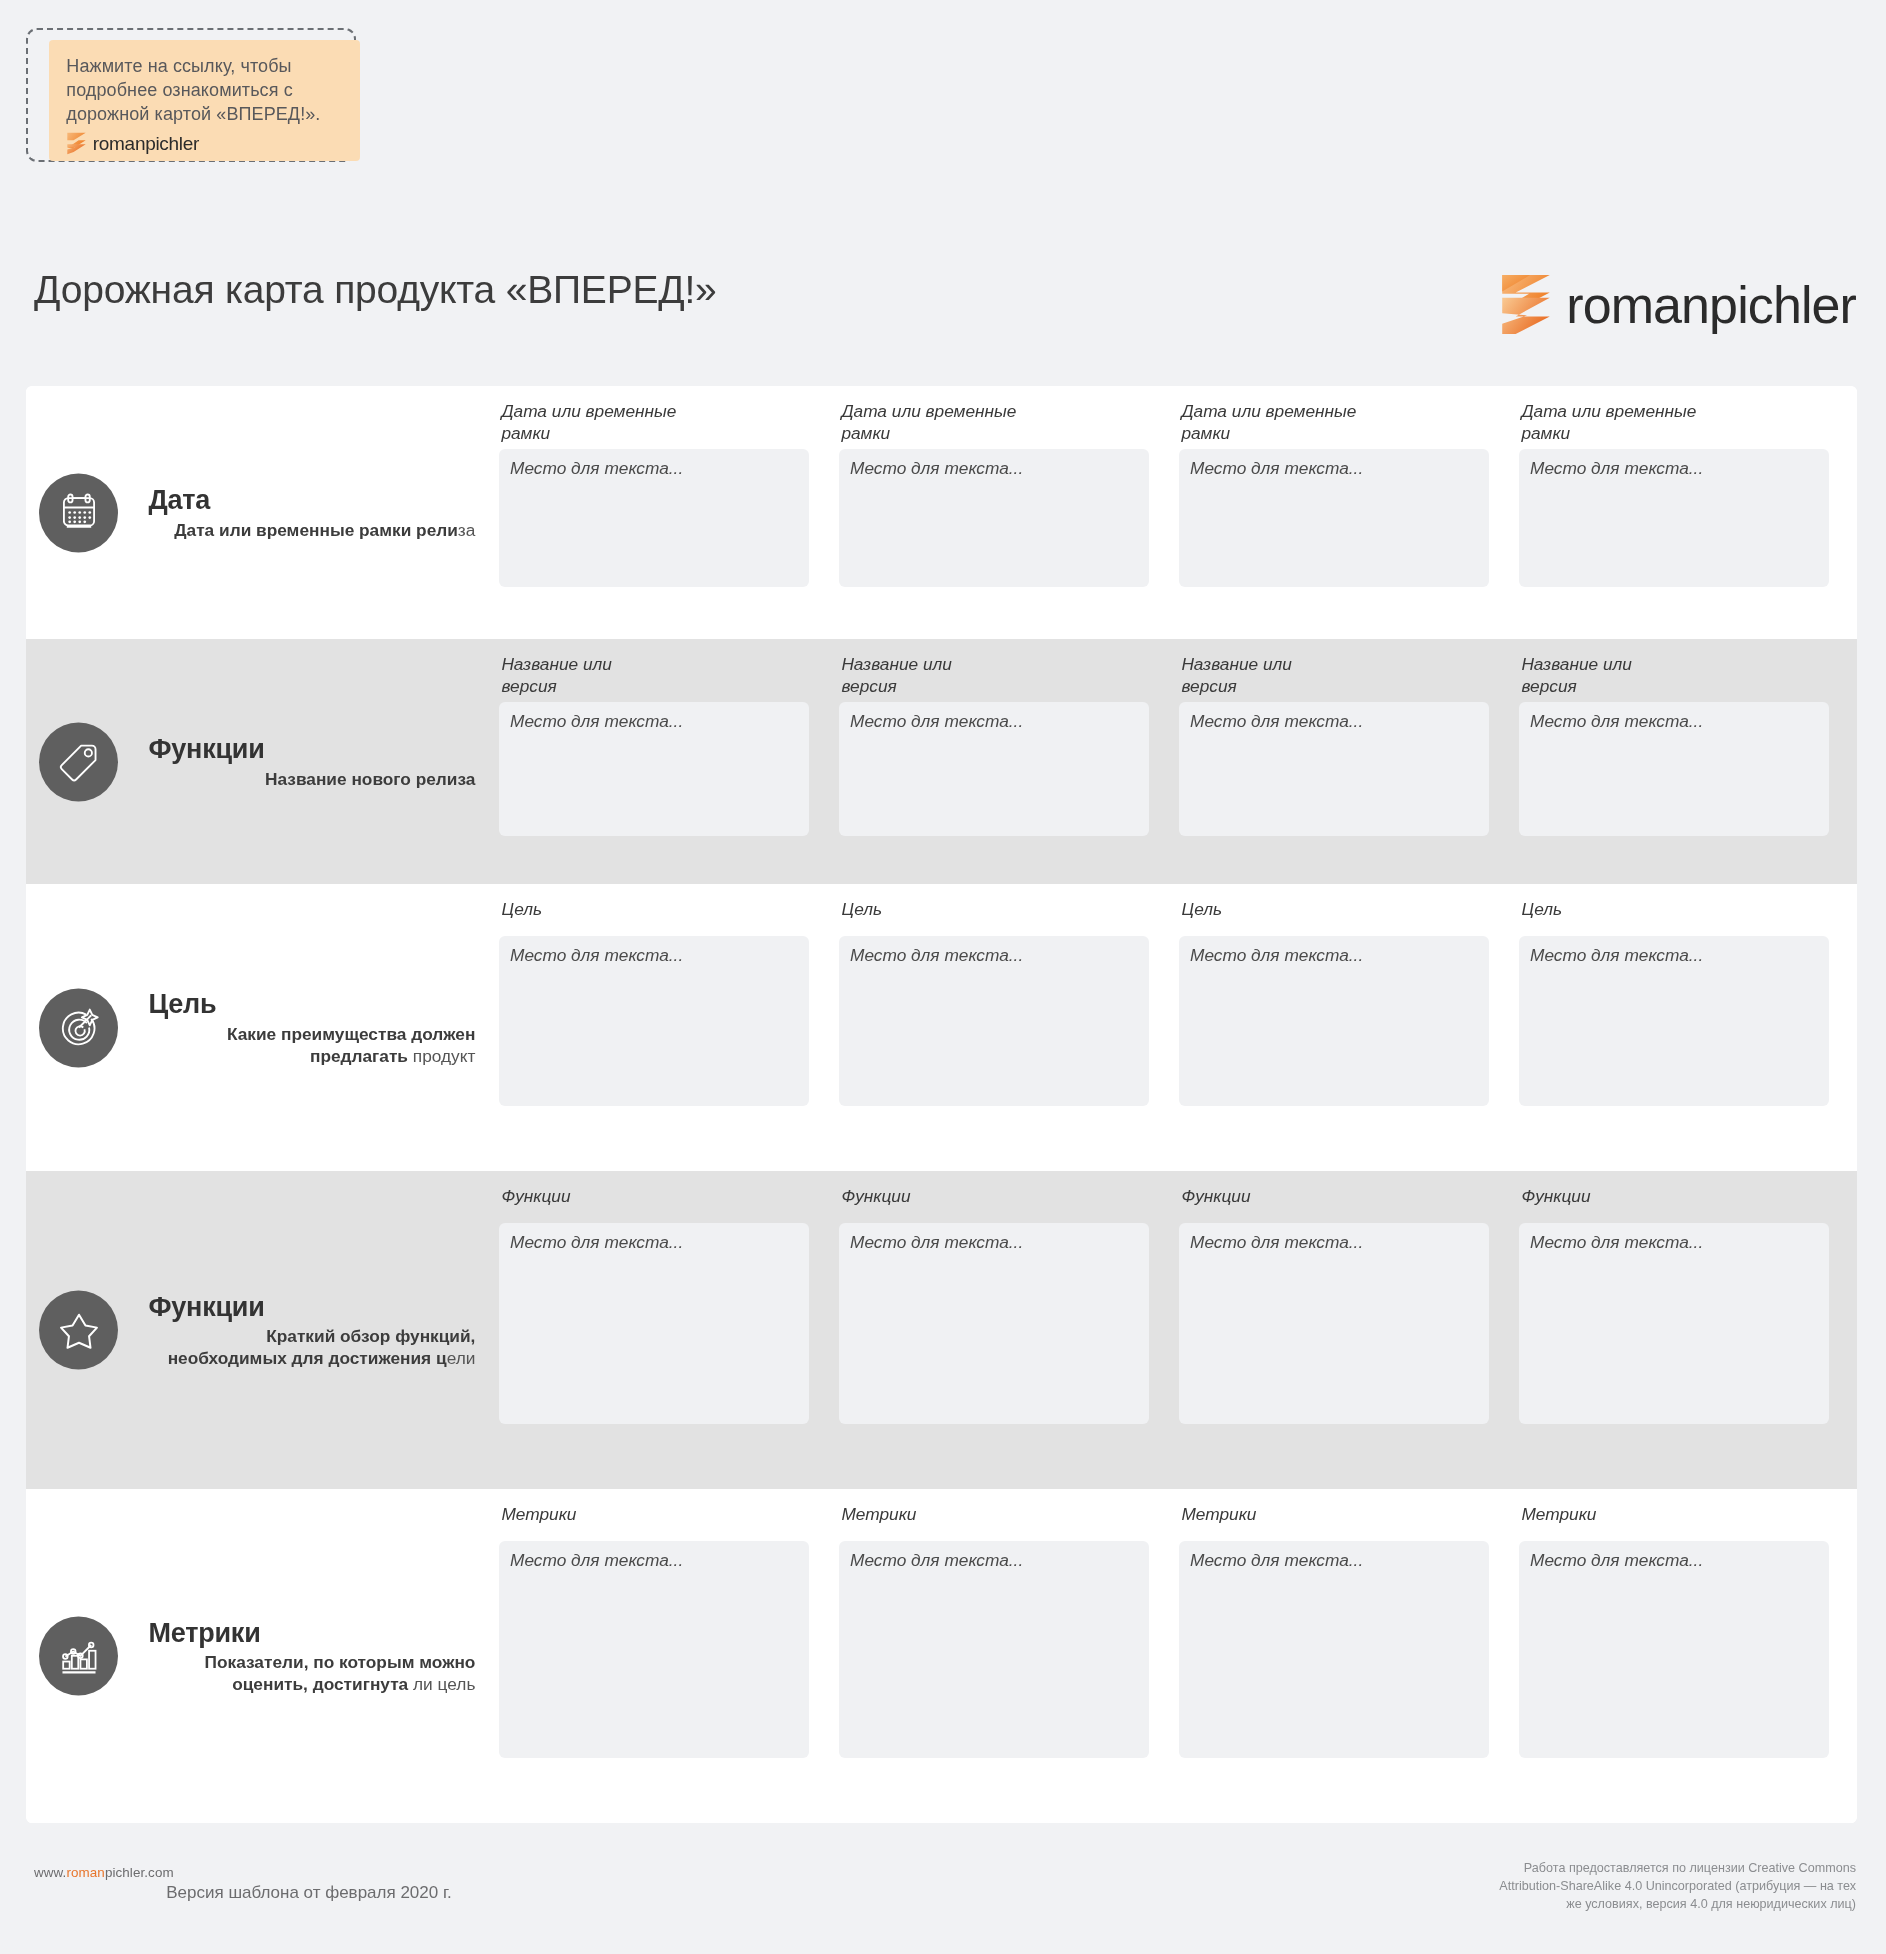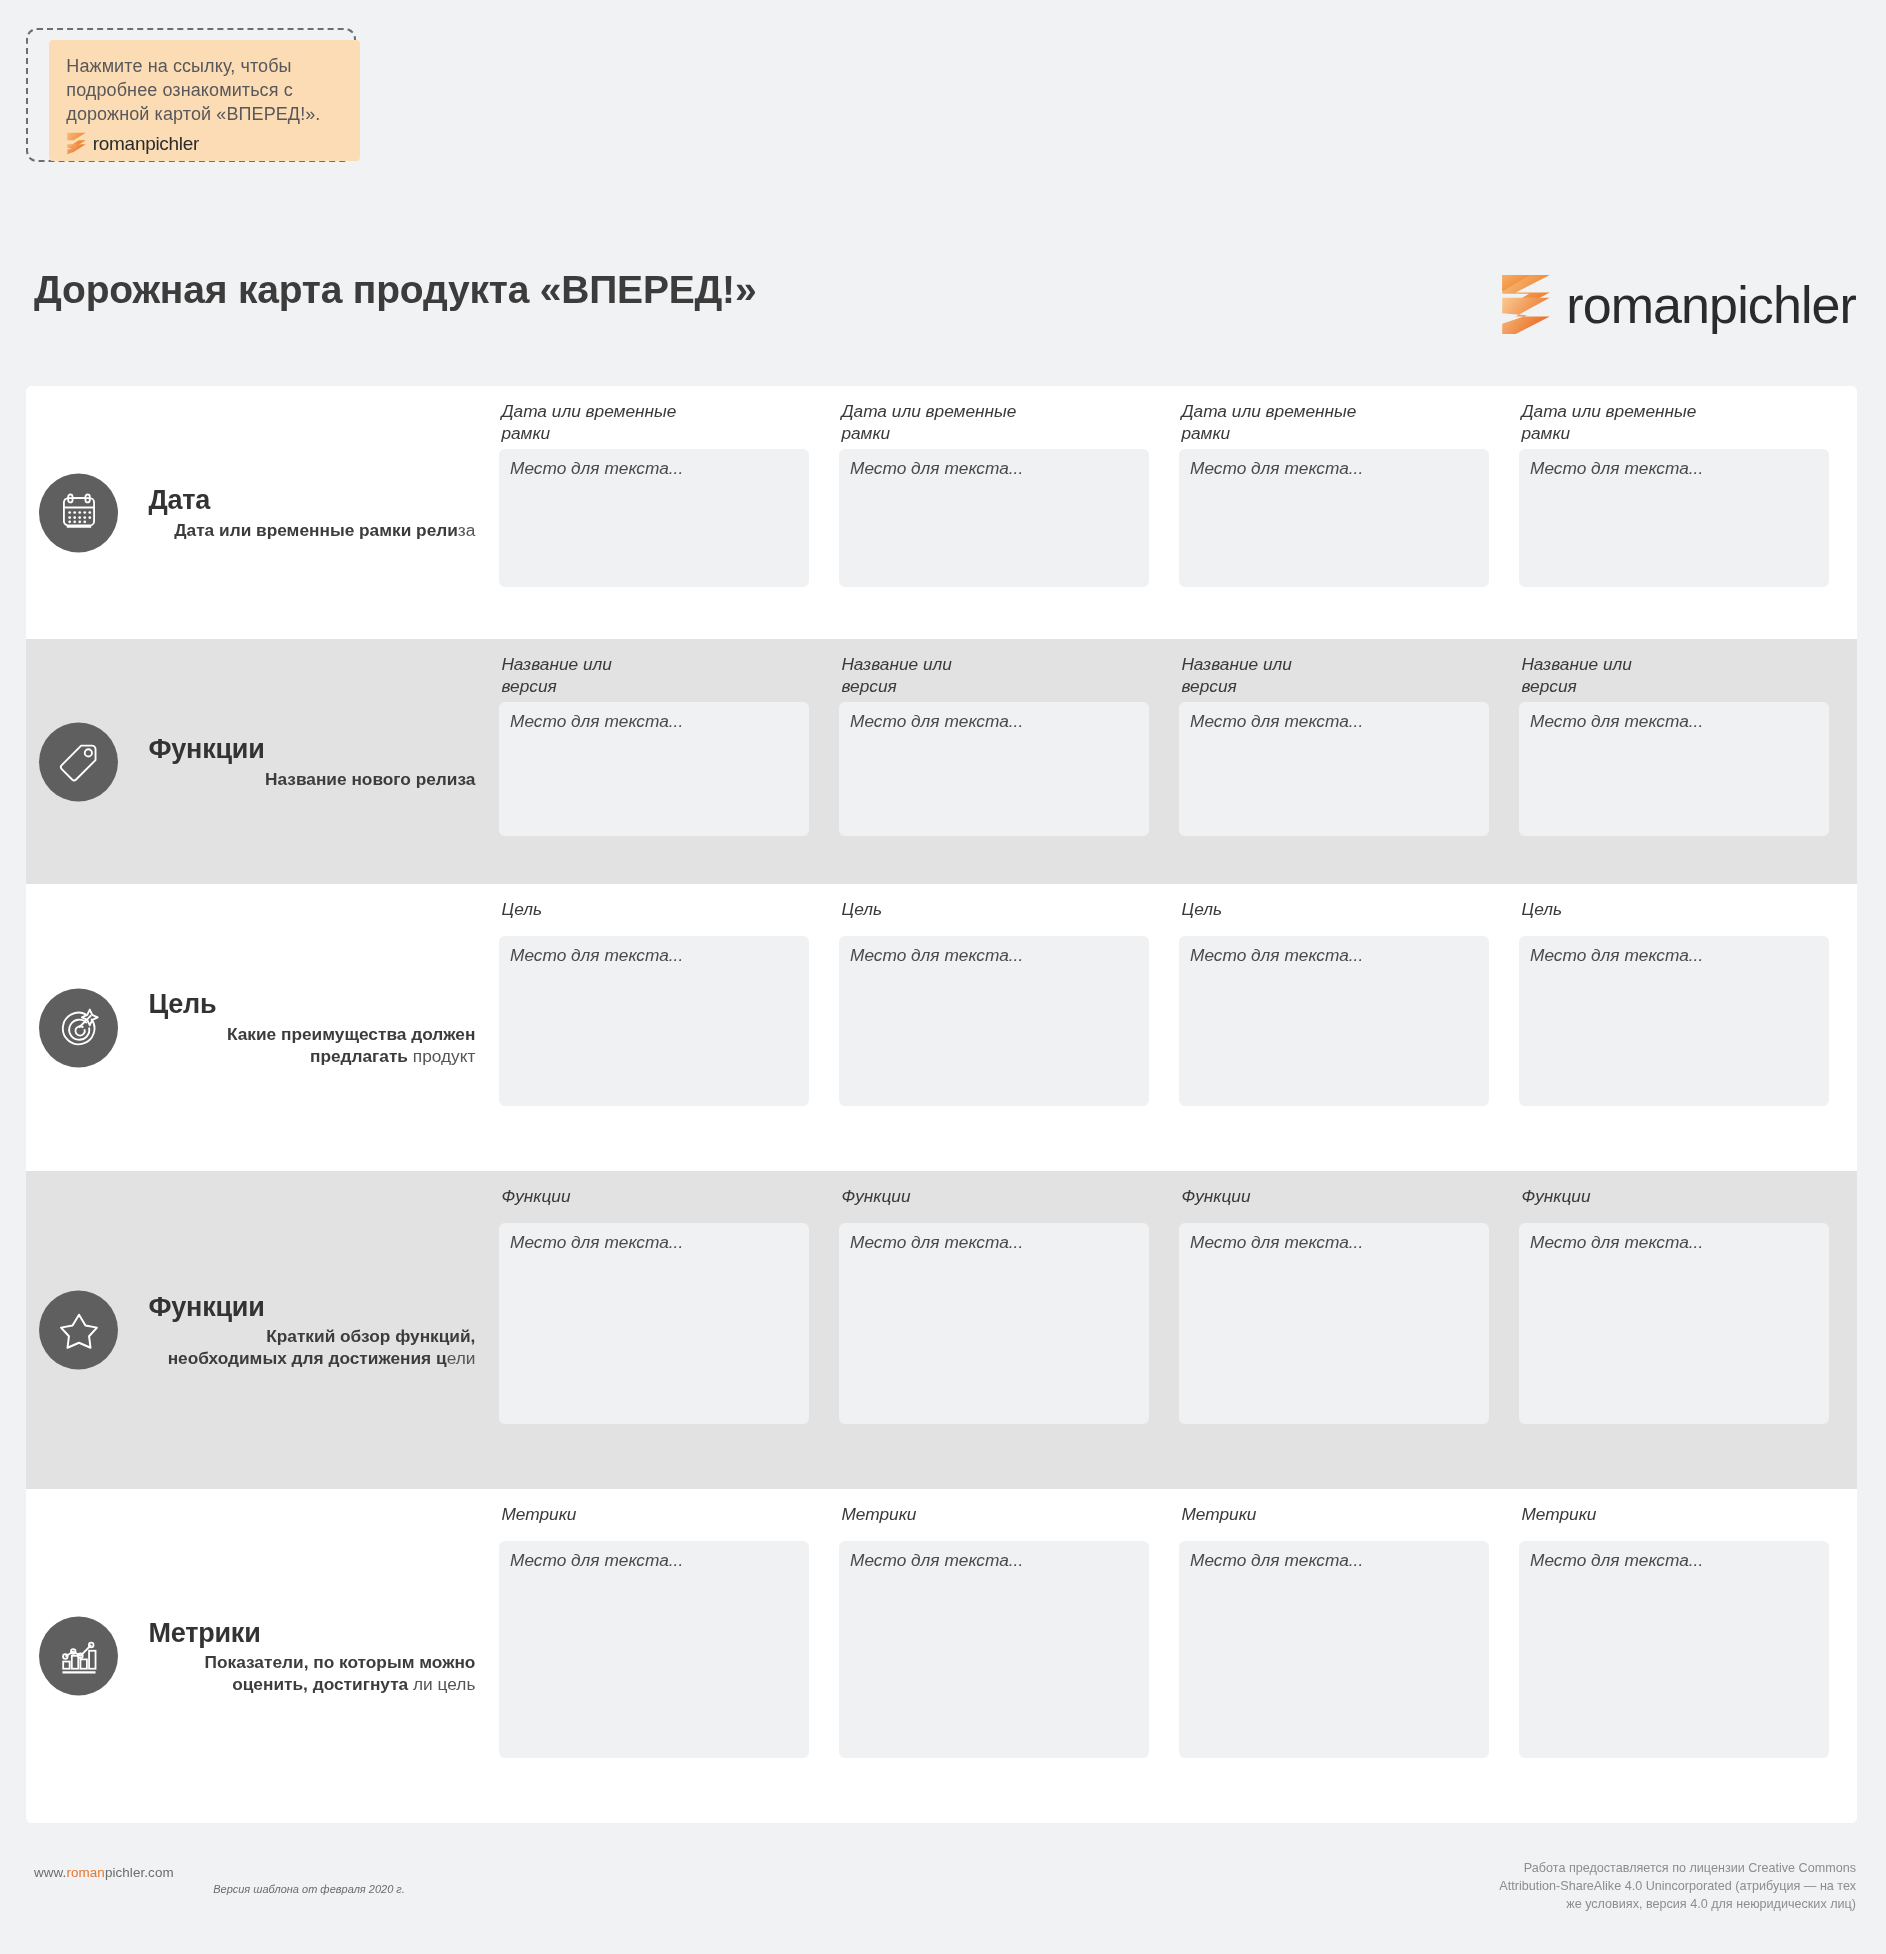--- a/index.html
+++ b/index.html
@@ -27,21 +27,21 @@
   }
   .callout-logo{display:flex;align-items:center;margin-top:5.5px;}
   .callout-logo .mark{width:21px;height:23px;margin-right:5.5px;}
   .callout-logo .word{
     font-size:19px;color:#2b2b2b;letter-spacing:-0.3px;
   }
 
   
   .page-title{
     position:absolute;left:34px;top:267px;width:865px;
-    font-size:39px;font-weight:bold;line-height:1.17;color:#3c3c3c;
+    font-size:39px;font-weight:normal;line-height:1.17;color:#3c3c3c;
     font-stretch:condensed;letter-spacing:-0.2px;
   }
   .brand{
     position:absolute;right:31px;top:274px;
     display:flex;align-items:center;
   }
   .brand .mark{width:52px;height:61px;margin-right:14px;}
   .brand .word{font-size:52px;color:#2b2b2b;letter-spacing:-0.9px;line-height:1;}
 
   
@@ -90,21 +90,21 @@
     background:#f0f1f3;border-radius:6px;box-sizing:border-box;
     padding:9.4px 11px;font-size:17.3px;font-style:italic;color:#4a4a4a;
   }
 
   
   .footer-left{
     position:absolute;left:34px;top:1865px;width:550px;
   }
   .footer-url{font-size:13.4px;color:#6c6c6e;letter-spacing:0.1px;}
   .footer-url .orange{color:#e8762c;}
-  .footer-ver{font-size:11px;color:#6c6c6e;text-align:center;margin-top:3.1px;font-style:italic;}
+  .footer-ver{font-size:17px;color:#6c6c6e;text-align:center;margin-top:3.1px;}
   .footer-right{
     position:absolute;right:31px;top:1860px;width:369px;
     font-size:12.6px;line-height:1.42;color:#8b8d90;text-align:right;
   }
 </style>
 </head>
 <body>
 
 <div class="callout-dashed"></div>
 <div class="callout-card">

